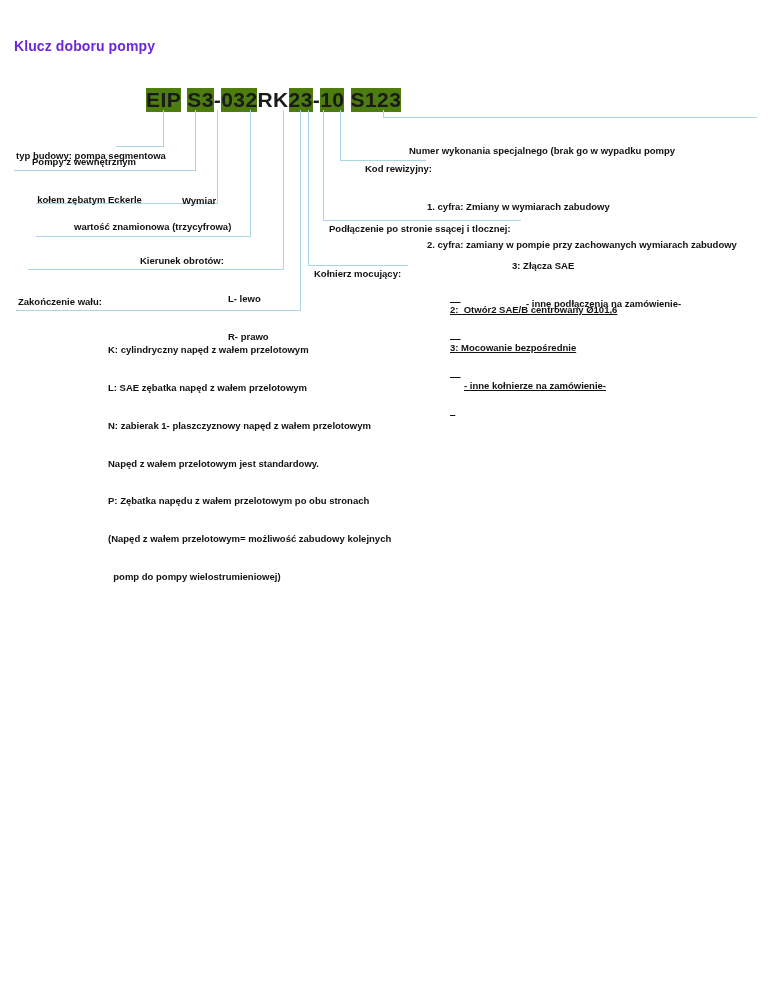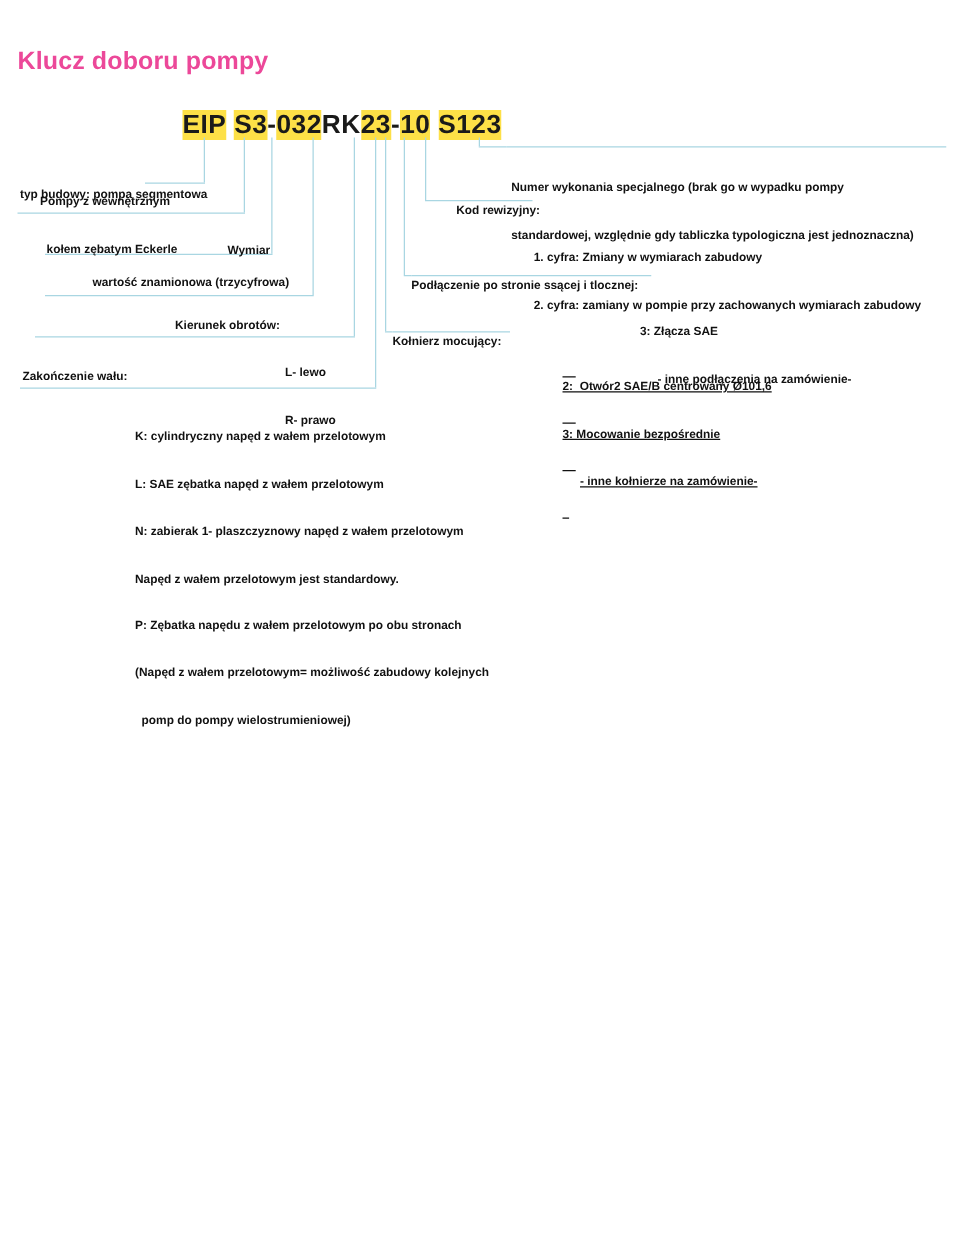--- a/index.html
+++ b/index.html
@@ -18,23 +18,23 @@
   #page {
     position: absolute;
     inset: 0;
   }
 
   
   .page-title {
     position: absolute;
     left: 14px;
     top: 38px;
-    font-size: 20px;
+    font-size: 14px;
     font-weight: bold;
-    color: #ec4899;
+    color: #6d28d9;
     letter-spacing: .1px;
     white-space: nowrap;
   }
 
   
   .code-line {
     position: absolute;
     left: 146px;
     top: 88px;
     display: flex;
@@ -42,21 +42,21 @@
     font-size: 21px;
     font-weight: bold;
     letter-spacing: .4px;
     line-height: 21px;
     white-space: pre;
   }
   .code-seg {
     padding: 1px 0 2px 0;
   }
   .code-seg.hl {
-    background: #fde047;
+    background: #4d7c0f;
   }
 
   
   .vline {
     position: absolute;
     width: 1px;
     background: #a9d6e2;
   }
   .hline {
     position: absolute;
@@ -154,21 +154,20 @@
     <div>L: SAE zębatka napęd z wałem przelotowym</div>
     <div>N: zabierak 1- plaszczyznowy napęd z wałem przelotowym</div>
     <div>Napęd z wałem przelotowym jest standardowy.</div>
     <div>P: Zębatka napędu z wałem przelotowym po obu stronach</div>
     <div>(Napęd z wałem przelotowym= możliwość zabudowy kolejnych</div>
     <div>  pomp do pompy wielostrumieniowej)</div>
   </div>
 
   <div class="lbl" style="left:409px; top:120px;">
     <div>Numer wykonania specjalnego (brak go w wypadku pompy</div>
-    <div>standardowej, względnie gdy tabliczka typologiczna jest jednoznaczna)</div>
   </div>
 
   <div class="lbl" style="left:365px; top:163px;">Kod rewizyjny:</div>
   <div class="lbl" style="left:427px; top:176px;">
     <div>1. cyfra: Zmiany w wymiarach zabudowy</div>
     <div>2. cyfra: zamiany w pompie przy zachowanych wymiarach zabudowy</div>
   </div>
 
   <div class="lbl" style="left:329px; top:223px;">Podłączenie po stronie ssącej i tlocznej:</div>
   <div class="lbl" style="left:512px; top:235px;">

